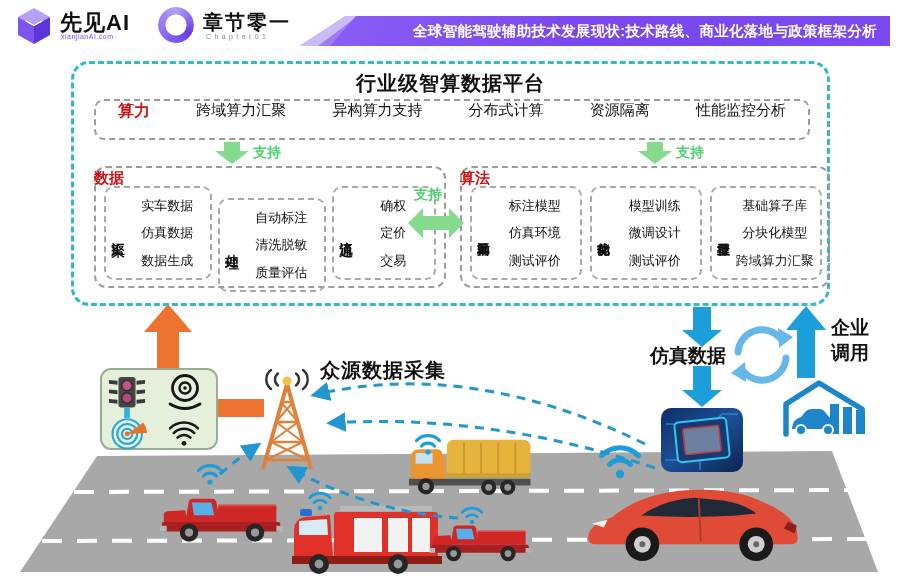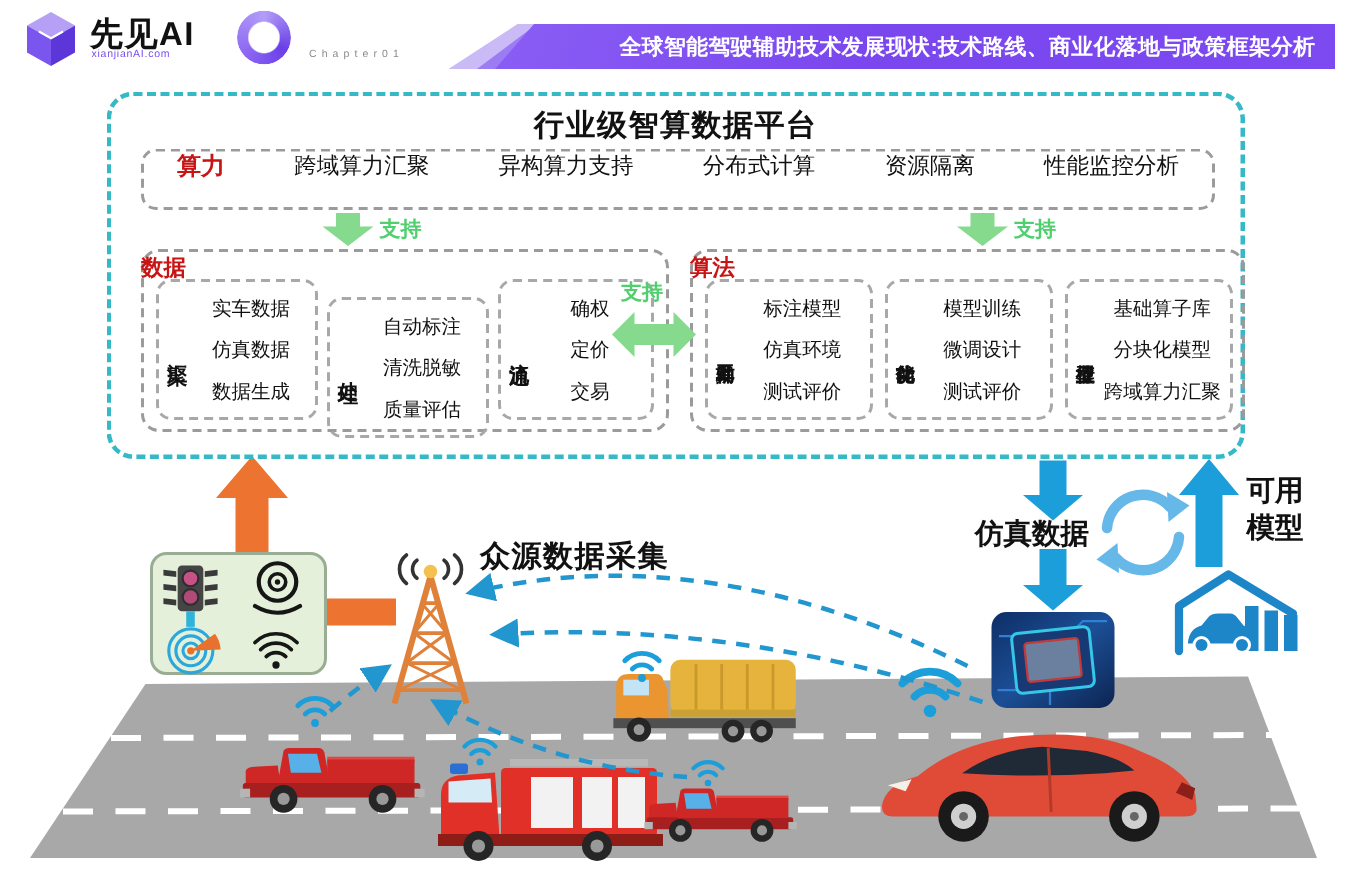--- a/index.html
+++ b/index.html
@@ -205,20 +205,21 @@
 
   <svg class="abs" style="left:10px;top:4px" width="48" height="44" viewBox="0 0 48 44">
     <polygon points="24,4 40,13 24,22 8,13" fill="#b5a0f6"></polygon>
     <polygon points="8,13 24,22 24,40 8,31" fill="#7a55ee"></polygon>
     <polygon points="24,22 40,13 40,31 24,40" fill="#5c36d8"></polygon>
     <path d="M16,17 l8,4.5 8,-4.5" stroke="#fff" stroke-width="1.4" fill="none"></path>
   </svg>
   <div class="abs brand-title" style="left:60px;top:8px">先见AI</div>
   <div class="abs brand-sub" style="left:61px;top:33px">xianjianAI.com</div>
   <div class="abs cp-ring" style="left:158px;top:7px"></div>
+  <div class="abs chapter-title" style="left:203px;top:9px">章节零一</div>
   <div class="abs chapter-sub" style="left:206px;top:33px">Chapter01</div>
   <div class="abs decor1"></div>
   <div class="abs decor2"></div>
   <div class="abs banner">
     <div class="banner-text">全球智能驾驶辅助技术发展现状:技术路线、商业化落地与政策框架分析</div>
   </div>
 
   <div class="abs platform-box"></div>
   <div class="abs platform-title">行业级智算数据平台</div>
 
@@ -324,15 +325,15 @@
     <svg class="abs" style="left:60px;top:50px" width="44" height="28" viewBox="0 0 40 30">
       <circle cx="20" cy="25" r="2.6" fill="#161616"></circle>
       <path d="M13,19 A10,10 0 0 1 27,19" stroke="#161616" stroke-width="2.6" fill="none" stroke-linecap="round"></path>
       <path d="M9,14 A15.5,15.5 0 0 1 31,14" stroke="#161616" stroke-width="2.6" fill="none" stroke-linecap="round"></path>
       <path d="M5,9 A21,21 0 0 1 35,9" stroke="#161616" stroke-width="2.6" fill="none" stroke-linecap="round"></path>
     </svg>
   </div>
 
   <div class="abs scene-label" style="left:320px;top:357px;font-size:20px;letter-spacing:1px">众源数据采集</div>
   <div class="abs scene-label" style="left:650px;top:343px;font-size:19px">仿真数据</div>
-  <div class="abs scene-label" style="left:831px;top:316px;width:44px;font-size:19px;line-height:1.3">可用模型</div>
+  <div class="abs scene-label" style="left:831px;top:316px;width:44px;font-size:19px;line-height:1.3">企业调用</div>
 
 </div>
 
 </body></html>

